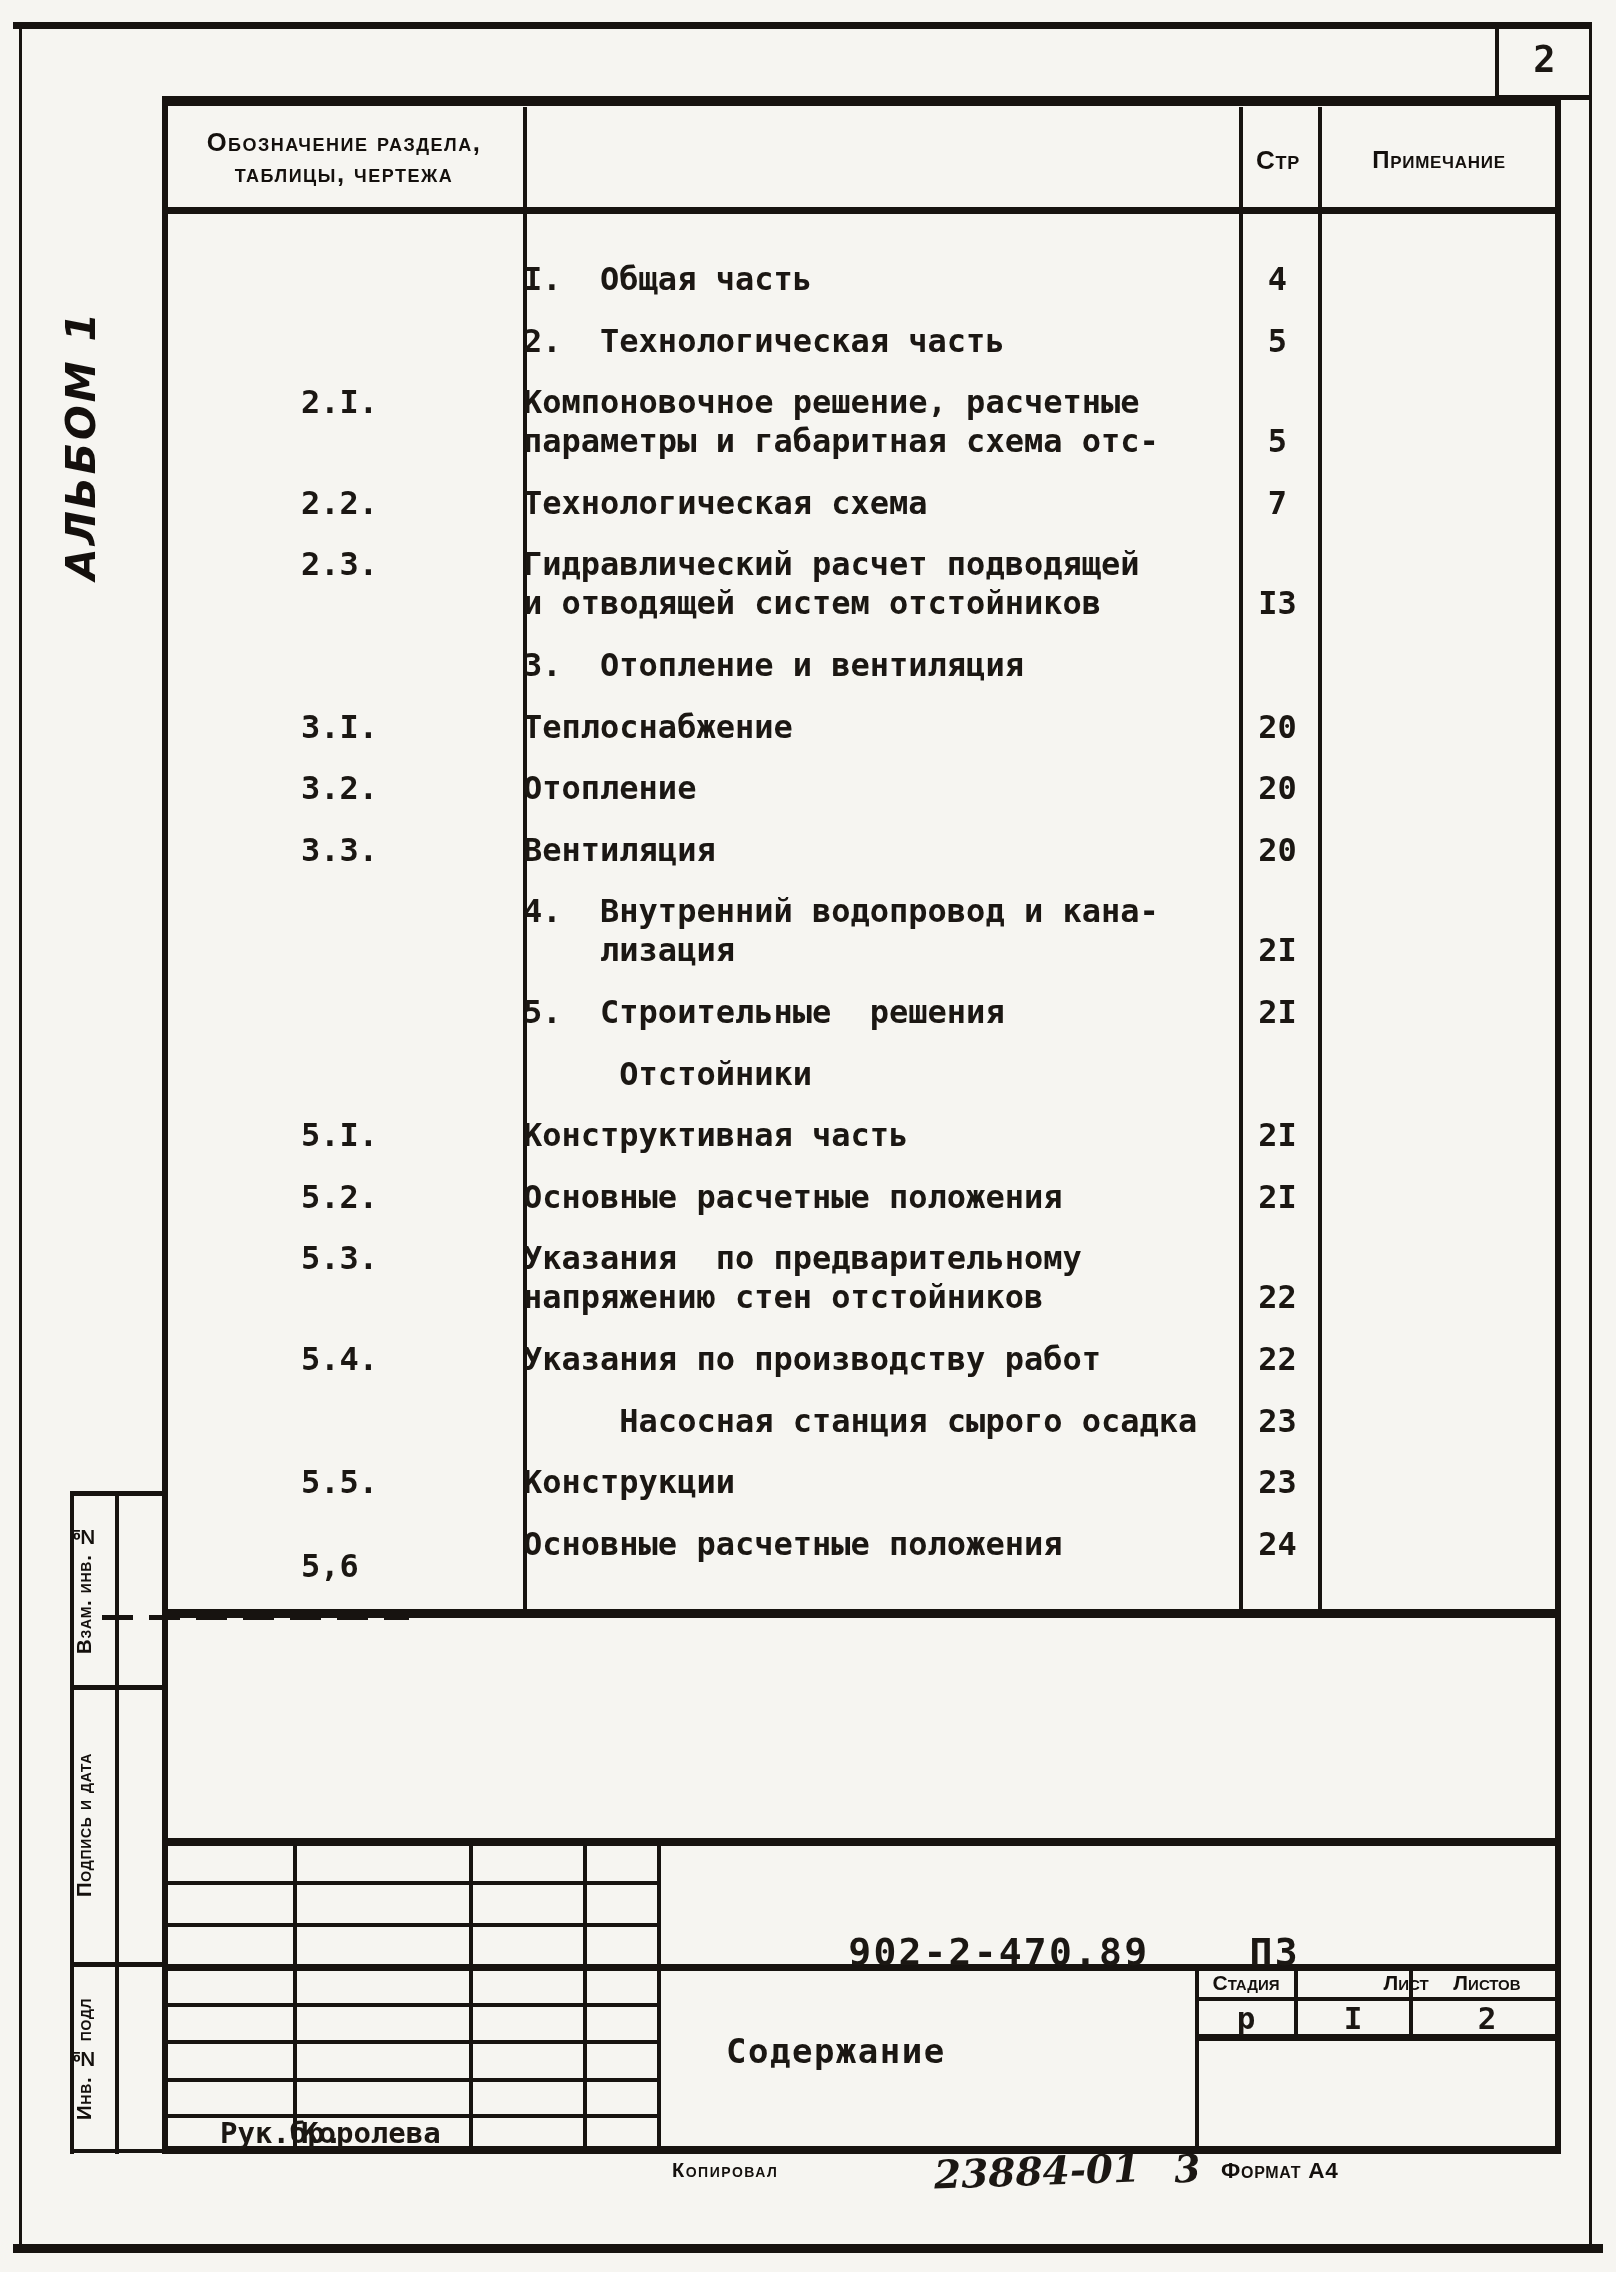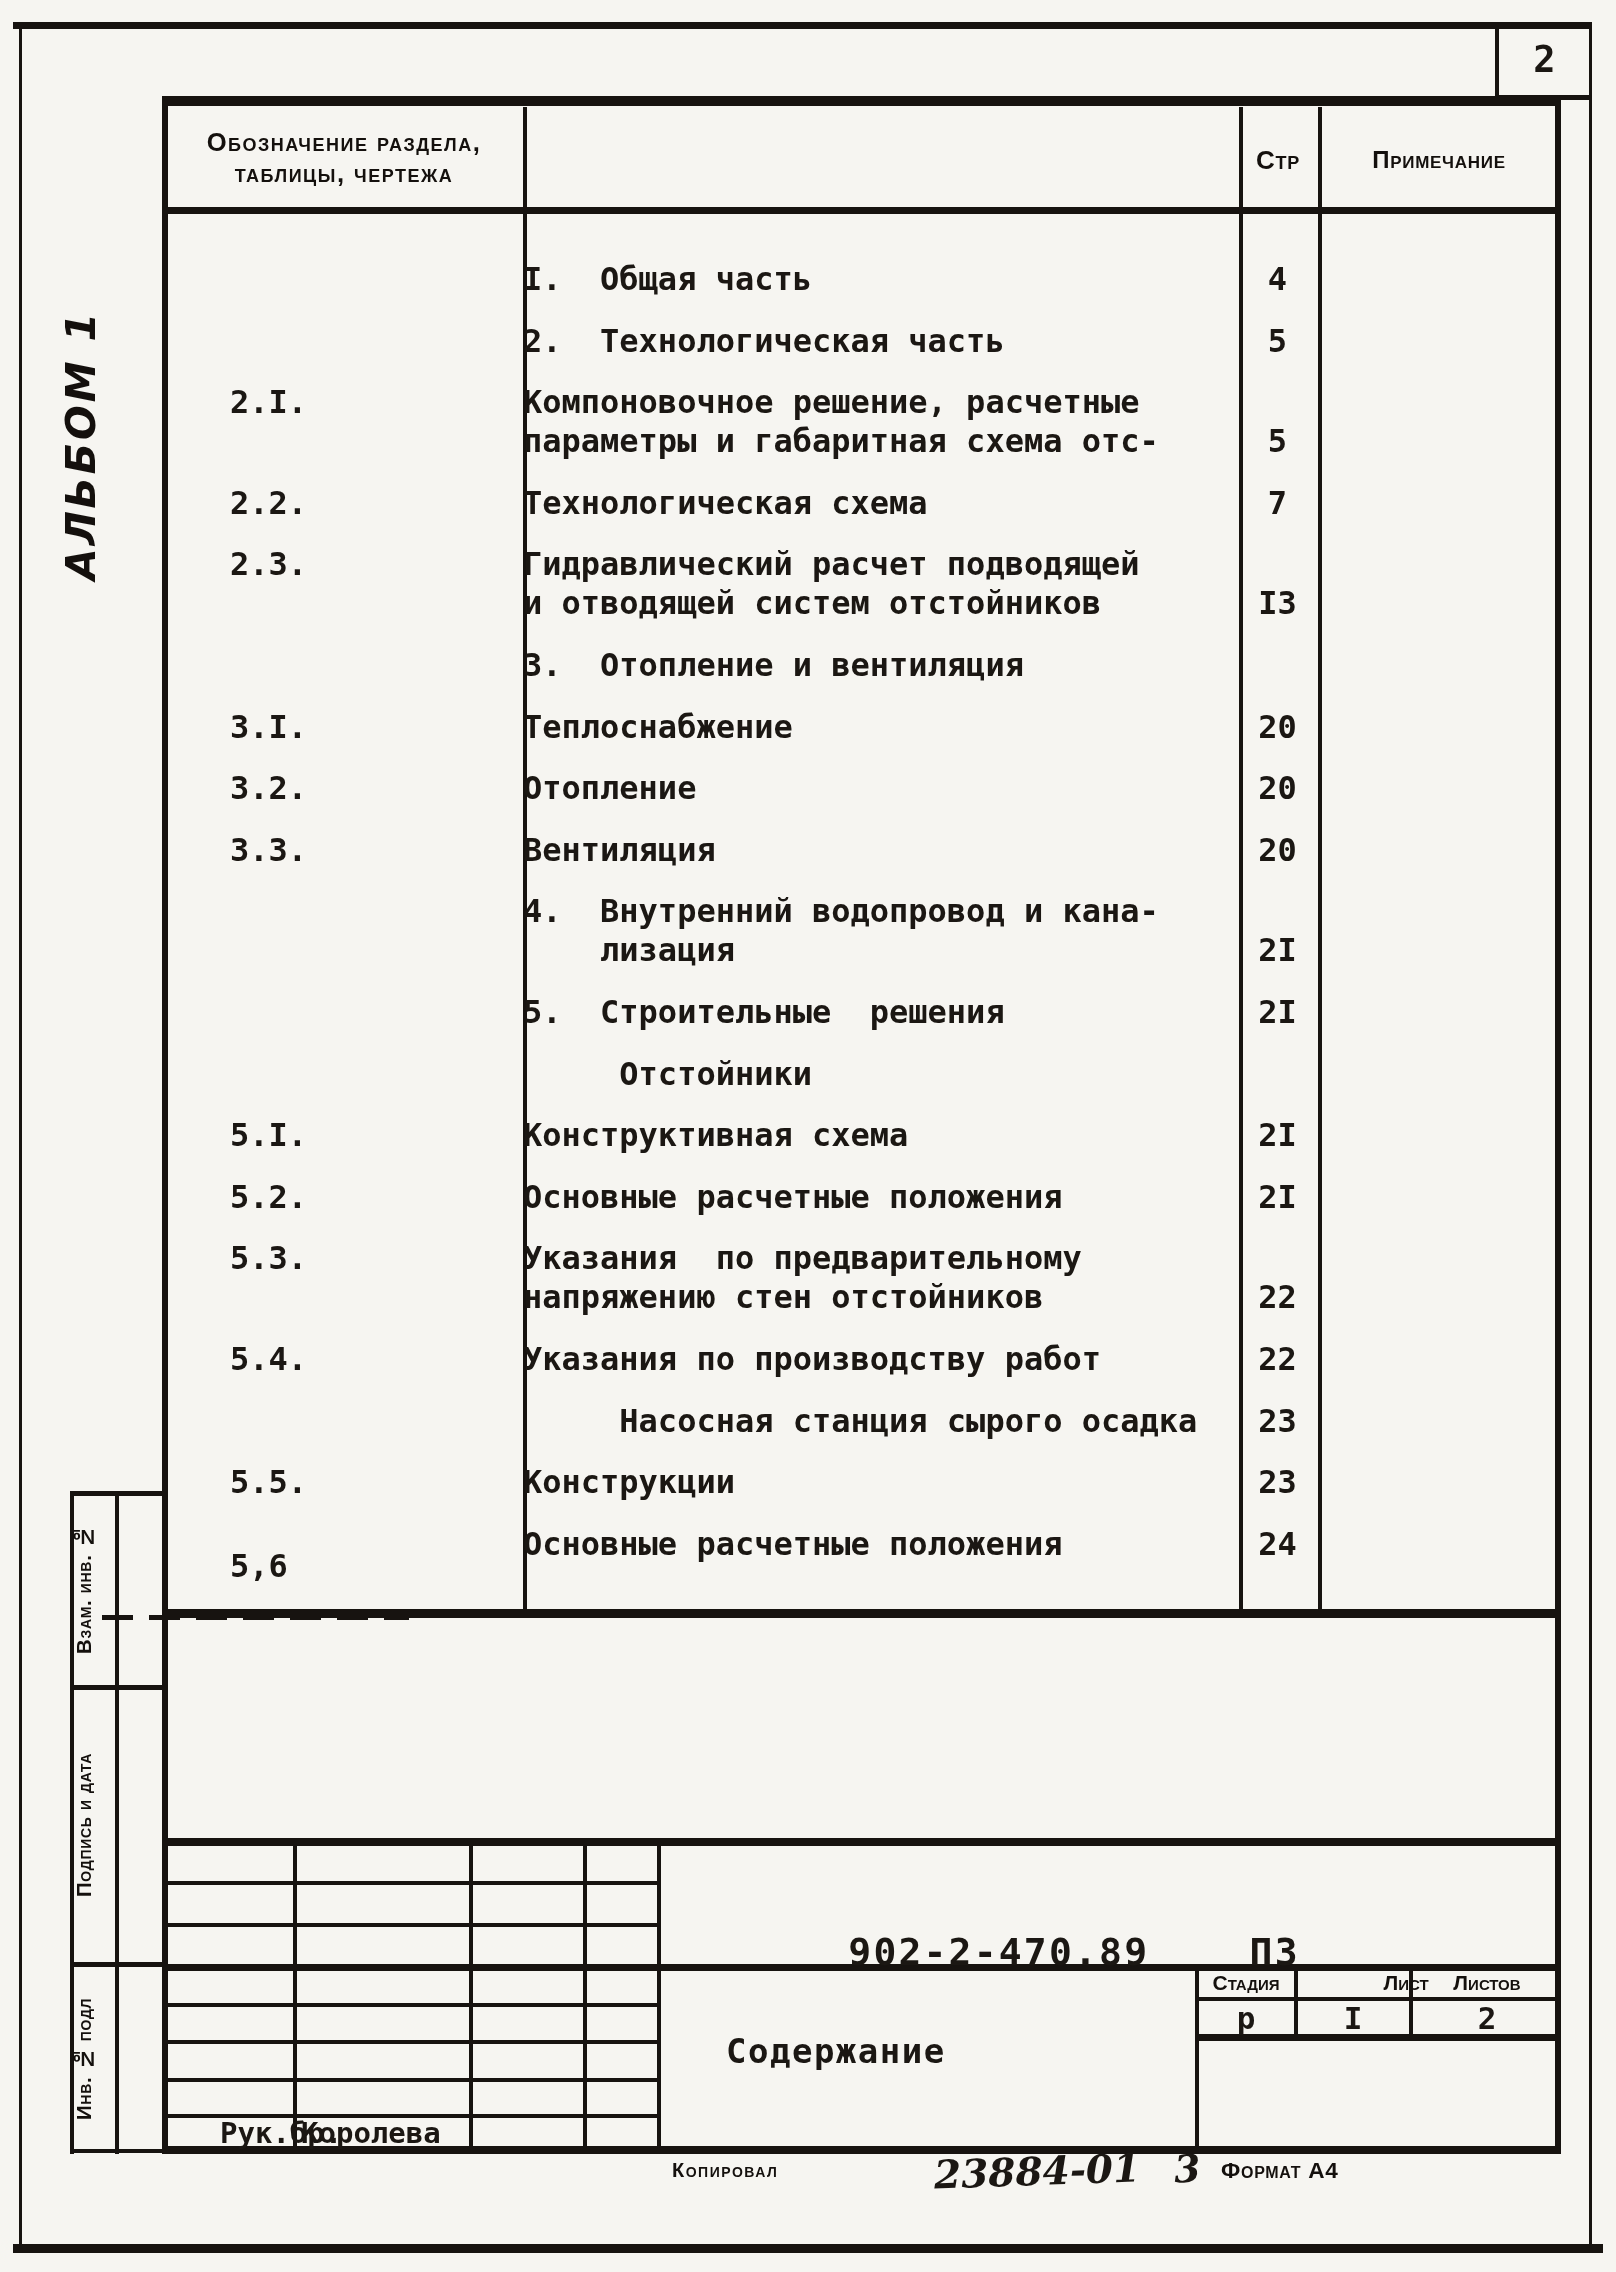--- a/index.html
+++ b/index.html
@@ -25,21 +25,21 @@
   .toc-rows{
     position:absolute;left:162px;top:215px;width:1510px;
     padding-top:45px;
   }
   .toc-row{
     display:grid;
     grid-template-columns:361px 715px 79px auto;
     margin-bottom:22.6px;
     font-size:32px;line-height:39px;font-weight:bold;
   }
-  .toc-row .c-designation{padding-left:68px;align-self:start;white-space:pre;}
+  .toc-row .c-designation{padding-left:98px;align-self:start;white-space:pre;margin-left:41px;}
   .toc-row .c-name .line{white-space:pre;}
   .toc-row .c-page{align-self:end;text-align:center;white-space:pre;}
   .toc-row .c-note{align-self:end;}
   .toc-row:last-child .c-designation{transform:translateY(22px);}
   
   .rot{
     position:absolute;
     writing-mode:vertical-rl;
     transform:rotate(180deg);
     text-align:center;
@@ -207,21 +207,21 @@
       <div class="c-name">
           <div class="line">     Отстойники</div>
         </div>
       <div class="c-page"></div>
       <div class="c-note"></div>
     </div>
 
     <div class="toc-row">
       <div class="c-designation">5.I.</div>
       <div class="c-name">
-          <div class="line">Конструктивная схема</div>
+          <div class="line">Конструктивная часть</div>
         </div>
       <div class="c-page">2I</div>
       <div class="c-note"></div>
     </div>
 
     <div class="toc-row">
       <div class="c-designation">5.2.</div>
       <div class="c-name">
           <div class="line">Основные расчетные положения</div>
         </div>

